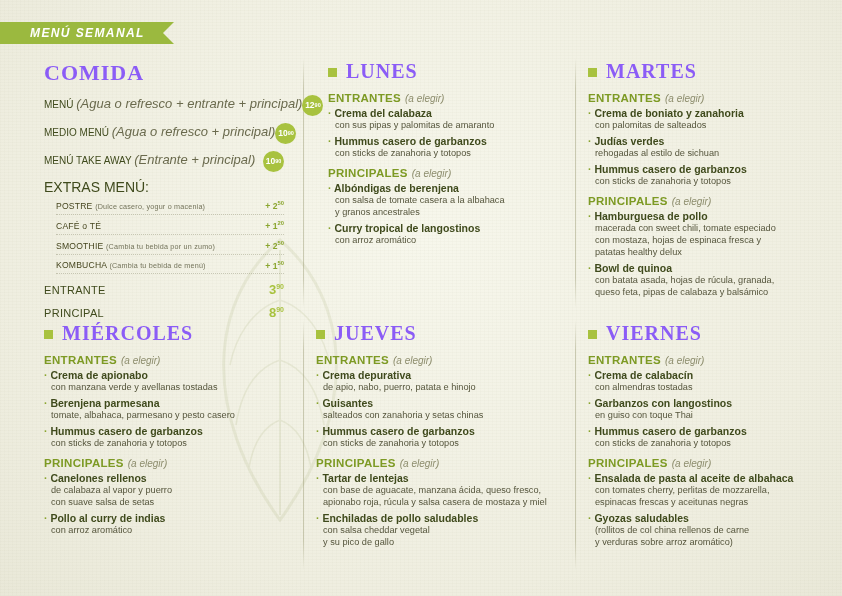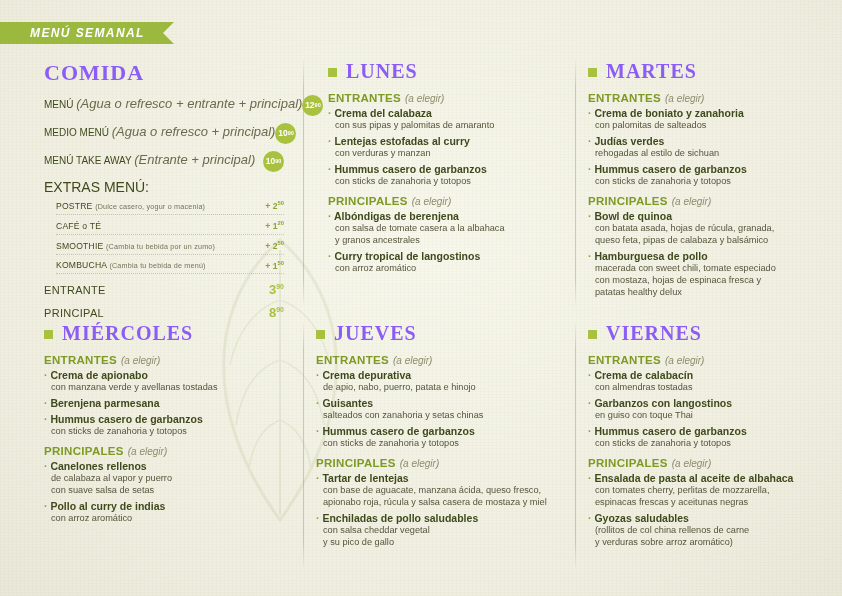--- a/index.html
+++ b/index.html
@@ -256,24 +256,20 @@
       <span class="bullet-sq"></span>
       <span class="day-title">LUNES</span>
     </div>
     <div class="section-label"><span>ENTRANTES</span><span class="hint">(a elegir)</span></div>
     <ul class="dishes">
       <li>
           <div class="dish-name">Crema del calabaza</div>
           <div class="dish-desc">con sus pipas y palomitas de amaranto</div>
         </li>
       <li>
-          <div class="dish-name">Lentejas estofadas al curry</div>
-          <div class="dish-desc">con verduras y manzan</div>
-        </li>
-      <li>
           <div class="dish-name">Hummus casero de garbanzos</div>
           <div class="dish-desc">con sticks de zanahoria y totopos</div>
         </li>
     </ul>
     <div class="section-label"><span>PRINCIPALES</span><span class="hint">(a elegir)</span></div>
     <ul class="dishes">
       <li>
           <div class="dish-name">Albóndigas de berenjena</div>
           <div class="dish-desc" style="white-space:pre-line">con salsa de tomate casera a la albahaca
 y granos ancestrales</div>
@@ -300,47 +296,48 @@
           <div class="dish-name">Judías verdes</div>
           <div class="dish-desc">rehogadas al estilo de sichuan</div>
         </li>
       <li>
           <div class="dish-name">Hummus casero de garbanzos</div>
           <div class="dish-desc">con sticks de zanahoria y totopos</div>
         </li>
     </ul>
     <div class="section-label"><span>PRINCIPALES</span><span class="hint">(a elegir)</span></div>
     <ul class="dishes">
-      <li>
-          <div class="dish-name">Bowl de quinoa</div>
-          <div class="dish-desc" style="white-space:pre-line">con batata asada, hojas  de rúcula,  granada,
-queso feta, pipas de calabaza y balsámico</div>
-        </li>
       <li>
           <div class="dish-name">Hamburguesa de pollo</div>
           <div class="dish-desc" style="white-space:pre-line">macerada con sweet chili, tomate especiado
 con mostaza, hojas de espinaca fresca y
 patatas healthy delux</div>
         </li>
+      <li>
+          <div class="dish-name">Bowl de quinoa</div>
+          <div class="dish-desc" style="white-space:pre-line">con batata asada, hojas  de rúcula,  granada,
+queso feta, pipas de calabaza y balsámico</div>
+        </li>
     </ul>
   </div>
 
   <div class="col" style="left:44px;top:322px;width:250px;">
     <div class="day-head">
       <span class="bullet-sq"></span>
       <span class="day-title">MIÉRCOLES</span>
     </div>
     <div class="section-label"><span>ENTRANTES</span><span class="hint">(a elegir)</span></div>
     <ul class="dishes">
       <li>
           <div class="dish-name">Crema de apionabo</div>
           <div class="dish-desc">con manzana verde y avellanas tostadas</div>
         </li>
       <li>
           <div class="dish-name">Berenjena parmesana</div>
+          <div class="dish-desc">tomate, albahaca, parmesano y pesto casero</div>
         </li>
       <li>
           <div class="dish-name">Hummus casero de garbanzos</div>
           <div class="dish-desc">con sticks de zanahoria y totopos</div>
         </li>
     </ul>
     <div class="section-label"><span>PRINCIPALES</span><span class="hint">(a elegir)</span></div>
     <ul class="dishes">
       <li>
           <div class="dish-name">Canelones rellenos</div>

